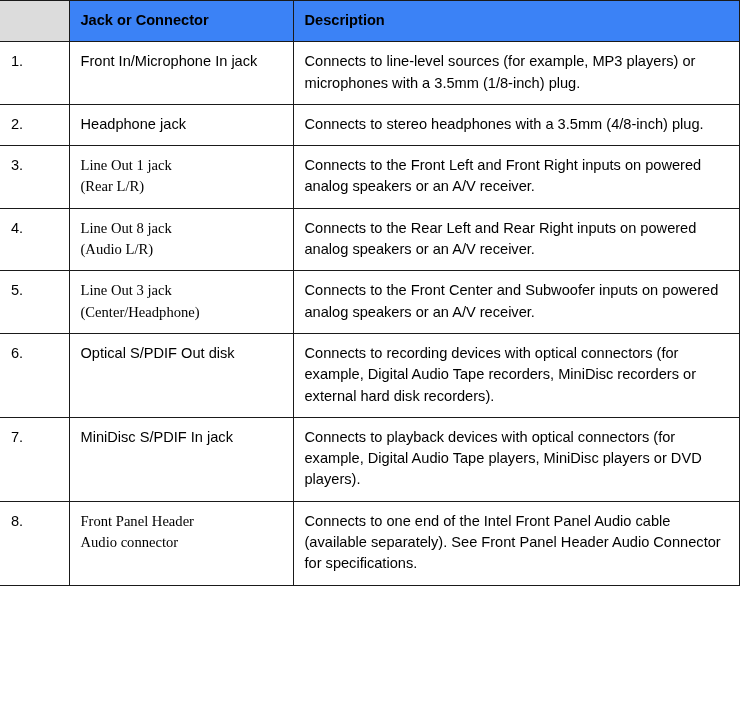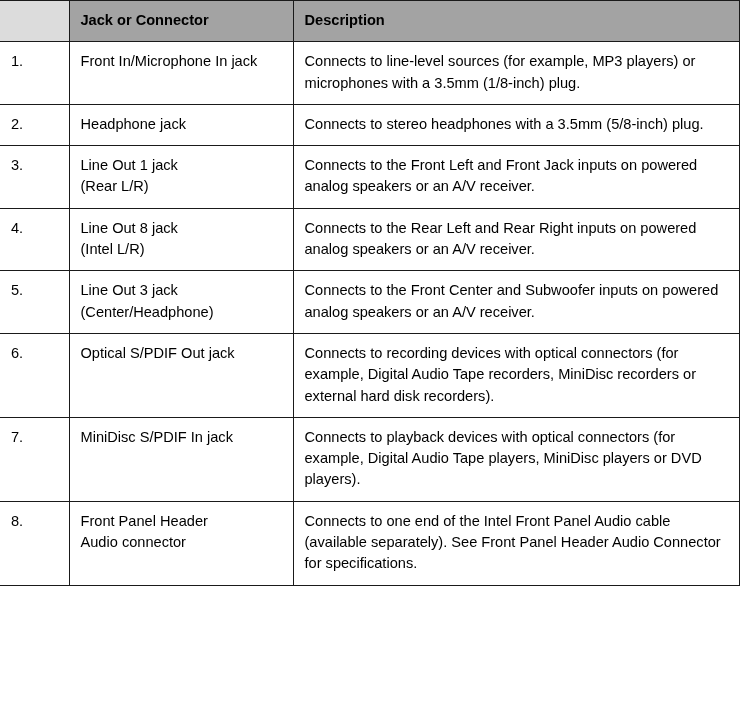--- a/index.html
+++ b/index.html
@@ -38,40 +38,40 @@
     text-align: left;
   }
 
   
   #connector-table th:first-child,
   #connector-table td:first-child {
     border-left: none;
   }
 
   thead th {
-    background: #a3a3a3;
+    background: #3b82f6;
     font-weight: bold;
     font-size: 15px;
     padding-top: 11px;
     padding-bottom: 12px;
     border-top: none;
   }
 
   thead th.head-num { background: #dcdcdc; }
 
   tbody td.cell-num {
     text-align: left;
     padding-left: 13px;
     white-space: nowrap;
   }
 
   tbody td.cell-jack { padding-left: 13px; }
   tbody td.cell-desc { padding-left: 12px; }
 
-  .nowrap-line { display: block; }
+  .nowrap-line { display: block; font-family: Liberation Serif, serif; }
 </style>
 </head>
 <body>
 
 <table id="connector-table">
   <colgroup>
     <col class="col-num">
     <col class="col-jack">
     <col class="col-desc">
   </colgroup>
@@ -86,53 +86,53 @@
 
     <tr>
       <td class="cell-num">1.</td>
       <td class="cell-jack">Front In/Microphone In jack</td>
       <td class="cell-desc">Connects to line-level sources (for example, MP3 players) or microphones with a 3.5mm (1/8-inch) plug.</td>
     </tr>
 
     <tr>
       <td class="cell-num">2.</td>
       <td class="cell-jack">Headphone jack</td>
-      <td class="cell-desc">Connects to stereo headphones with a 3.5mm (5/8-inch) plug.</td>
+      <td class="cell-desc">Connects to stereo headphones with a 3.5mm (4/8-inch) plug.</td>
     </tr>
 
     <tr>
       <td class="cell-num">3.</td>
       <td class="cell-jack">
           <span class="nowrap-line">Line Out 1 jack</span>
           <span class="nowrap-line">(Rear L/R)</span>
         </td>
-      <td class="cell-desc">Connects to the Front Left and Front Jack inputs on powered analog speakers or an A/V receiver.</td>
+      <td class="cell-desc">Connects to the Front Left and Front Right inputs on powered analog speakers or an A/V receiver.</td>
     </tr>
 
     <tr>
       <td class="cell-num">4.</td>
       <td class="cell-jack">
           <span class="nowrap-line">Line Out 8 jack</span>
-          <span class="nowrap-line">(Intel L/R)</span>
+          <span class="nowrap-line">(Audio L/R)</span>
         </td>
       <td class="cell-desc">Connects to the Rear Left and Rear Right inputs on powered analog speakers or an A/V receiver.</td>
     </tr>
 
     <tr>
       <td class="cell-num">5.</td>
       <td class="cell-jack">
           <span class="nowrap-line">Line Out 3 jack</span>
           <span class="nowrap-line">(Center/Headphone)</span>
         </td>
       <td class="cell-desc">Connects to the Front Center and Subwoofer inputs on powered analog speakers or an A/V receiver.</td>
     </tr>
 
     <tr>
       <td class="cell-num">6.</td>
-      <td class="cell-jack">Optical S/PDIF Out jack</td>
+      <td class="cell-jack">Optical S/PDIF Out disk</td>
       <td class="cell-desc">Connects to recording devices with optical connectors (for example, Digital Audio Tape recorders, MiniDisc recorders or external hard disk recorders).</td>
     </tr>
 
     <tr>
       <td class="cell-num">7.</td>
       <td class="cell-jack">MiniDisc S/PDIF In jack</td>
       <td class="cell-desc">Connects to playback devices with optical connectors (for example, Digital Audio Tape players, MiniDisc players or DVD players).</td>
     </tr>
 
     <tr>

